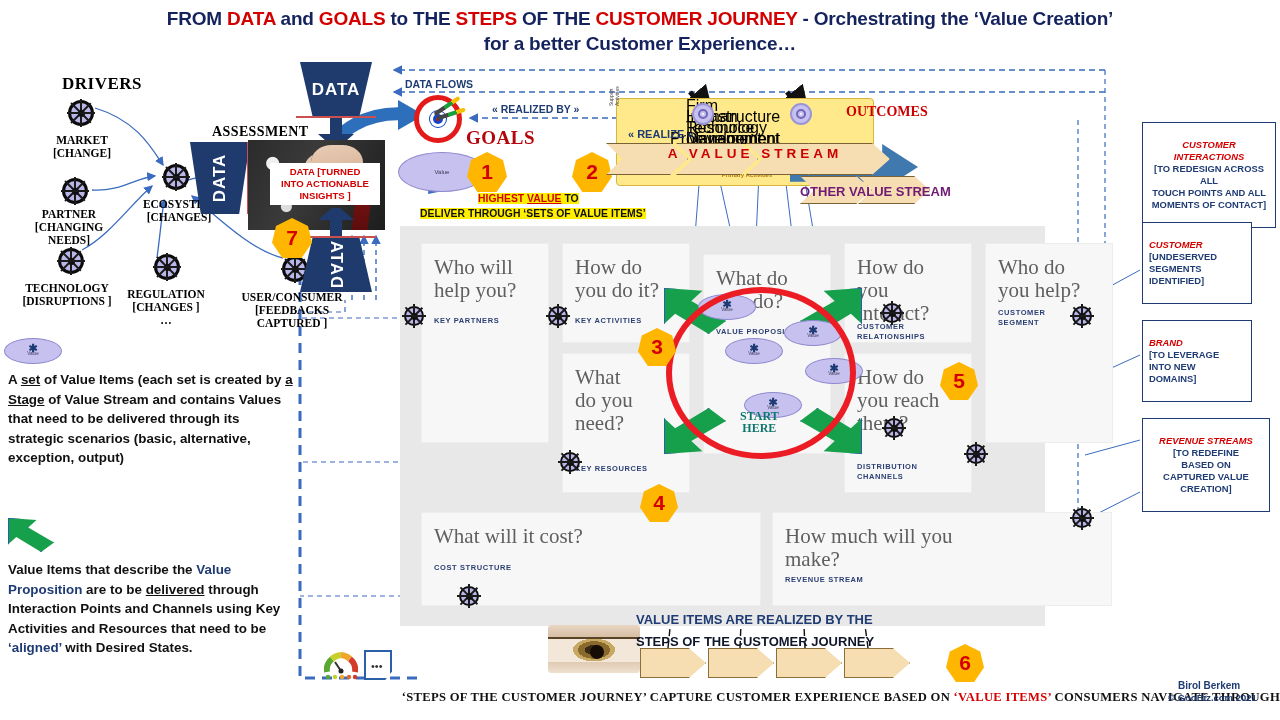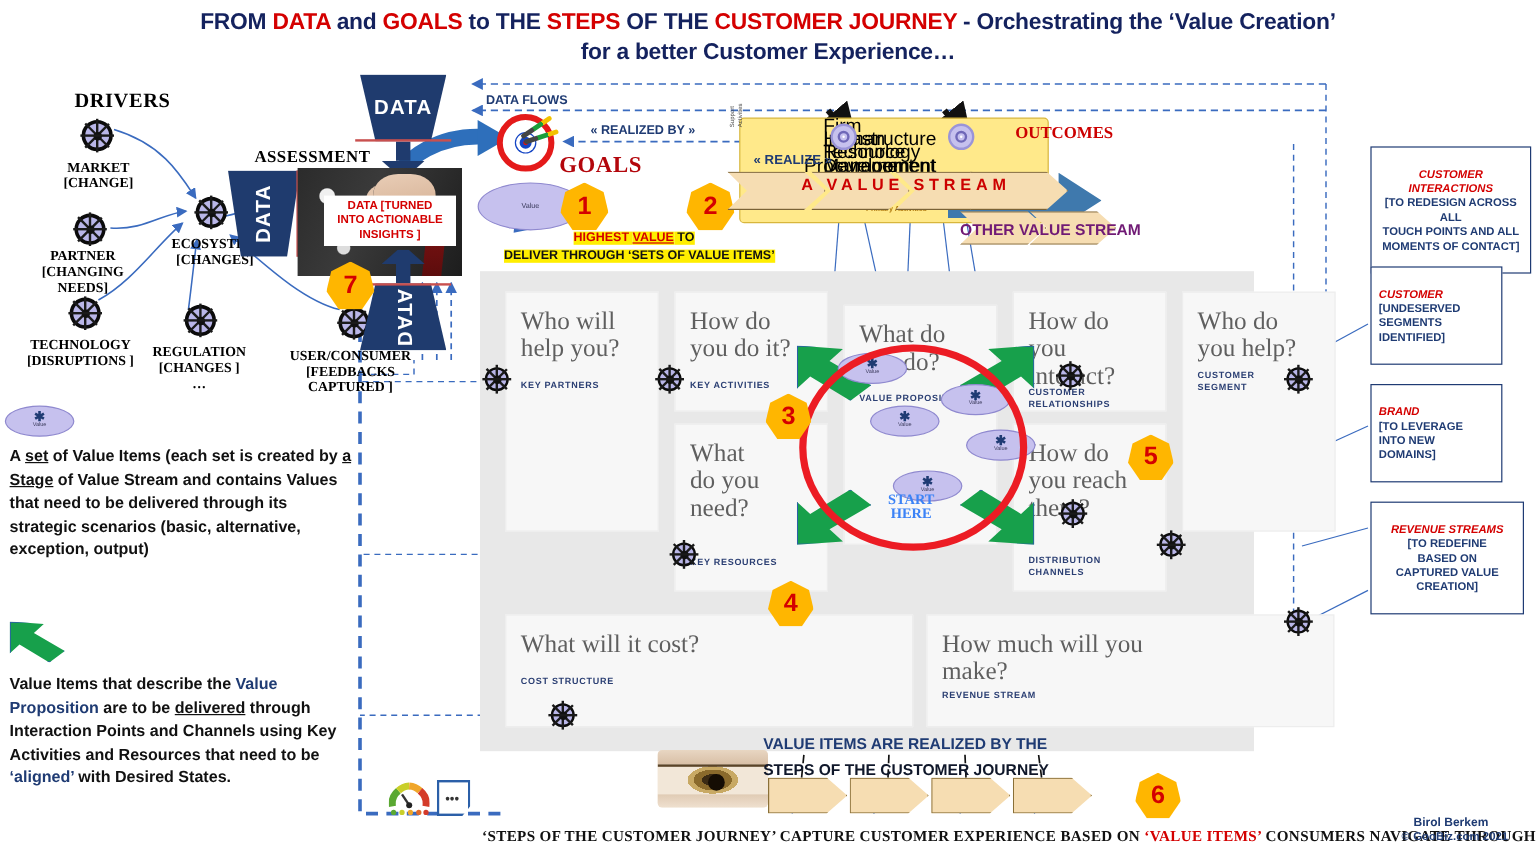--- a/index.html
+++ b/index.html
@@ -144,21 +144,21 @@
   
   .garrow { position:absolute; background:#17a04b; border:1px solid #2b5fa8; }
   .ga-ul { clip-path: polygon(0% 0%, 62% 6%, 44% 28%, 100% 72%, 72% 100%, 18% 56%, 0% 78%); }
   .ga-ur { clip-path: polygon(100% 0%, 38% 6%, 56% 28%, 0% 72%, 28% 100%, 82% 56%, 100% 78%); }
   .ga-dl { clip-path: polygon(0% 100%, 62% 94%, 44% 72%, 100% 28%, 72% 0%, 18% 44%, 0% 22%); }
   .ga-dr { clip-path: polygon(100% 100%, 38% 94%, 56% 72%, 0% 28%, 28% 0%, 82% 44%, 100% 22%); }
 
   
   #red-circle { left:666px; top:287px; width:190px; height:172px;
      border:6px solid #ec1c24; border-radius:50%; }
-  #start-here { left:740px; top:410px; color:#3b82f6; font-weight:bold;
+  #start-here { left:740px; top:410px; color:#0f766e; font-weight:bold;
      font-size:12px; line-height:12px; text-align:center;
      font-family:"Liberation Serif", serif; }
 
   
   .note { position:absolute; border:1.6px solid #1f3b73; background:#fff;
      padding:16px 6px; color:#1f3b73; font-weight:bold; font-size:9.4px; line-height:12px; }
   .note .hd { color:#d40000; font-style:italic; }
 
   
   #legend1 { left:8px; top:370px; width:288px; color:#111; font-weight:bold;

